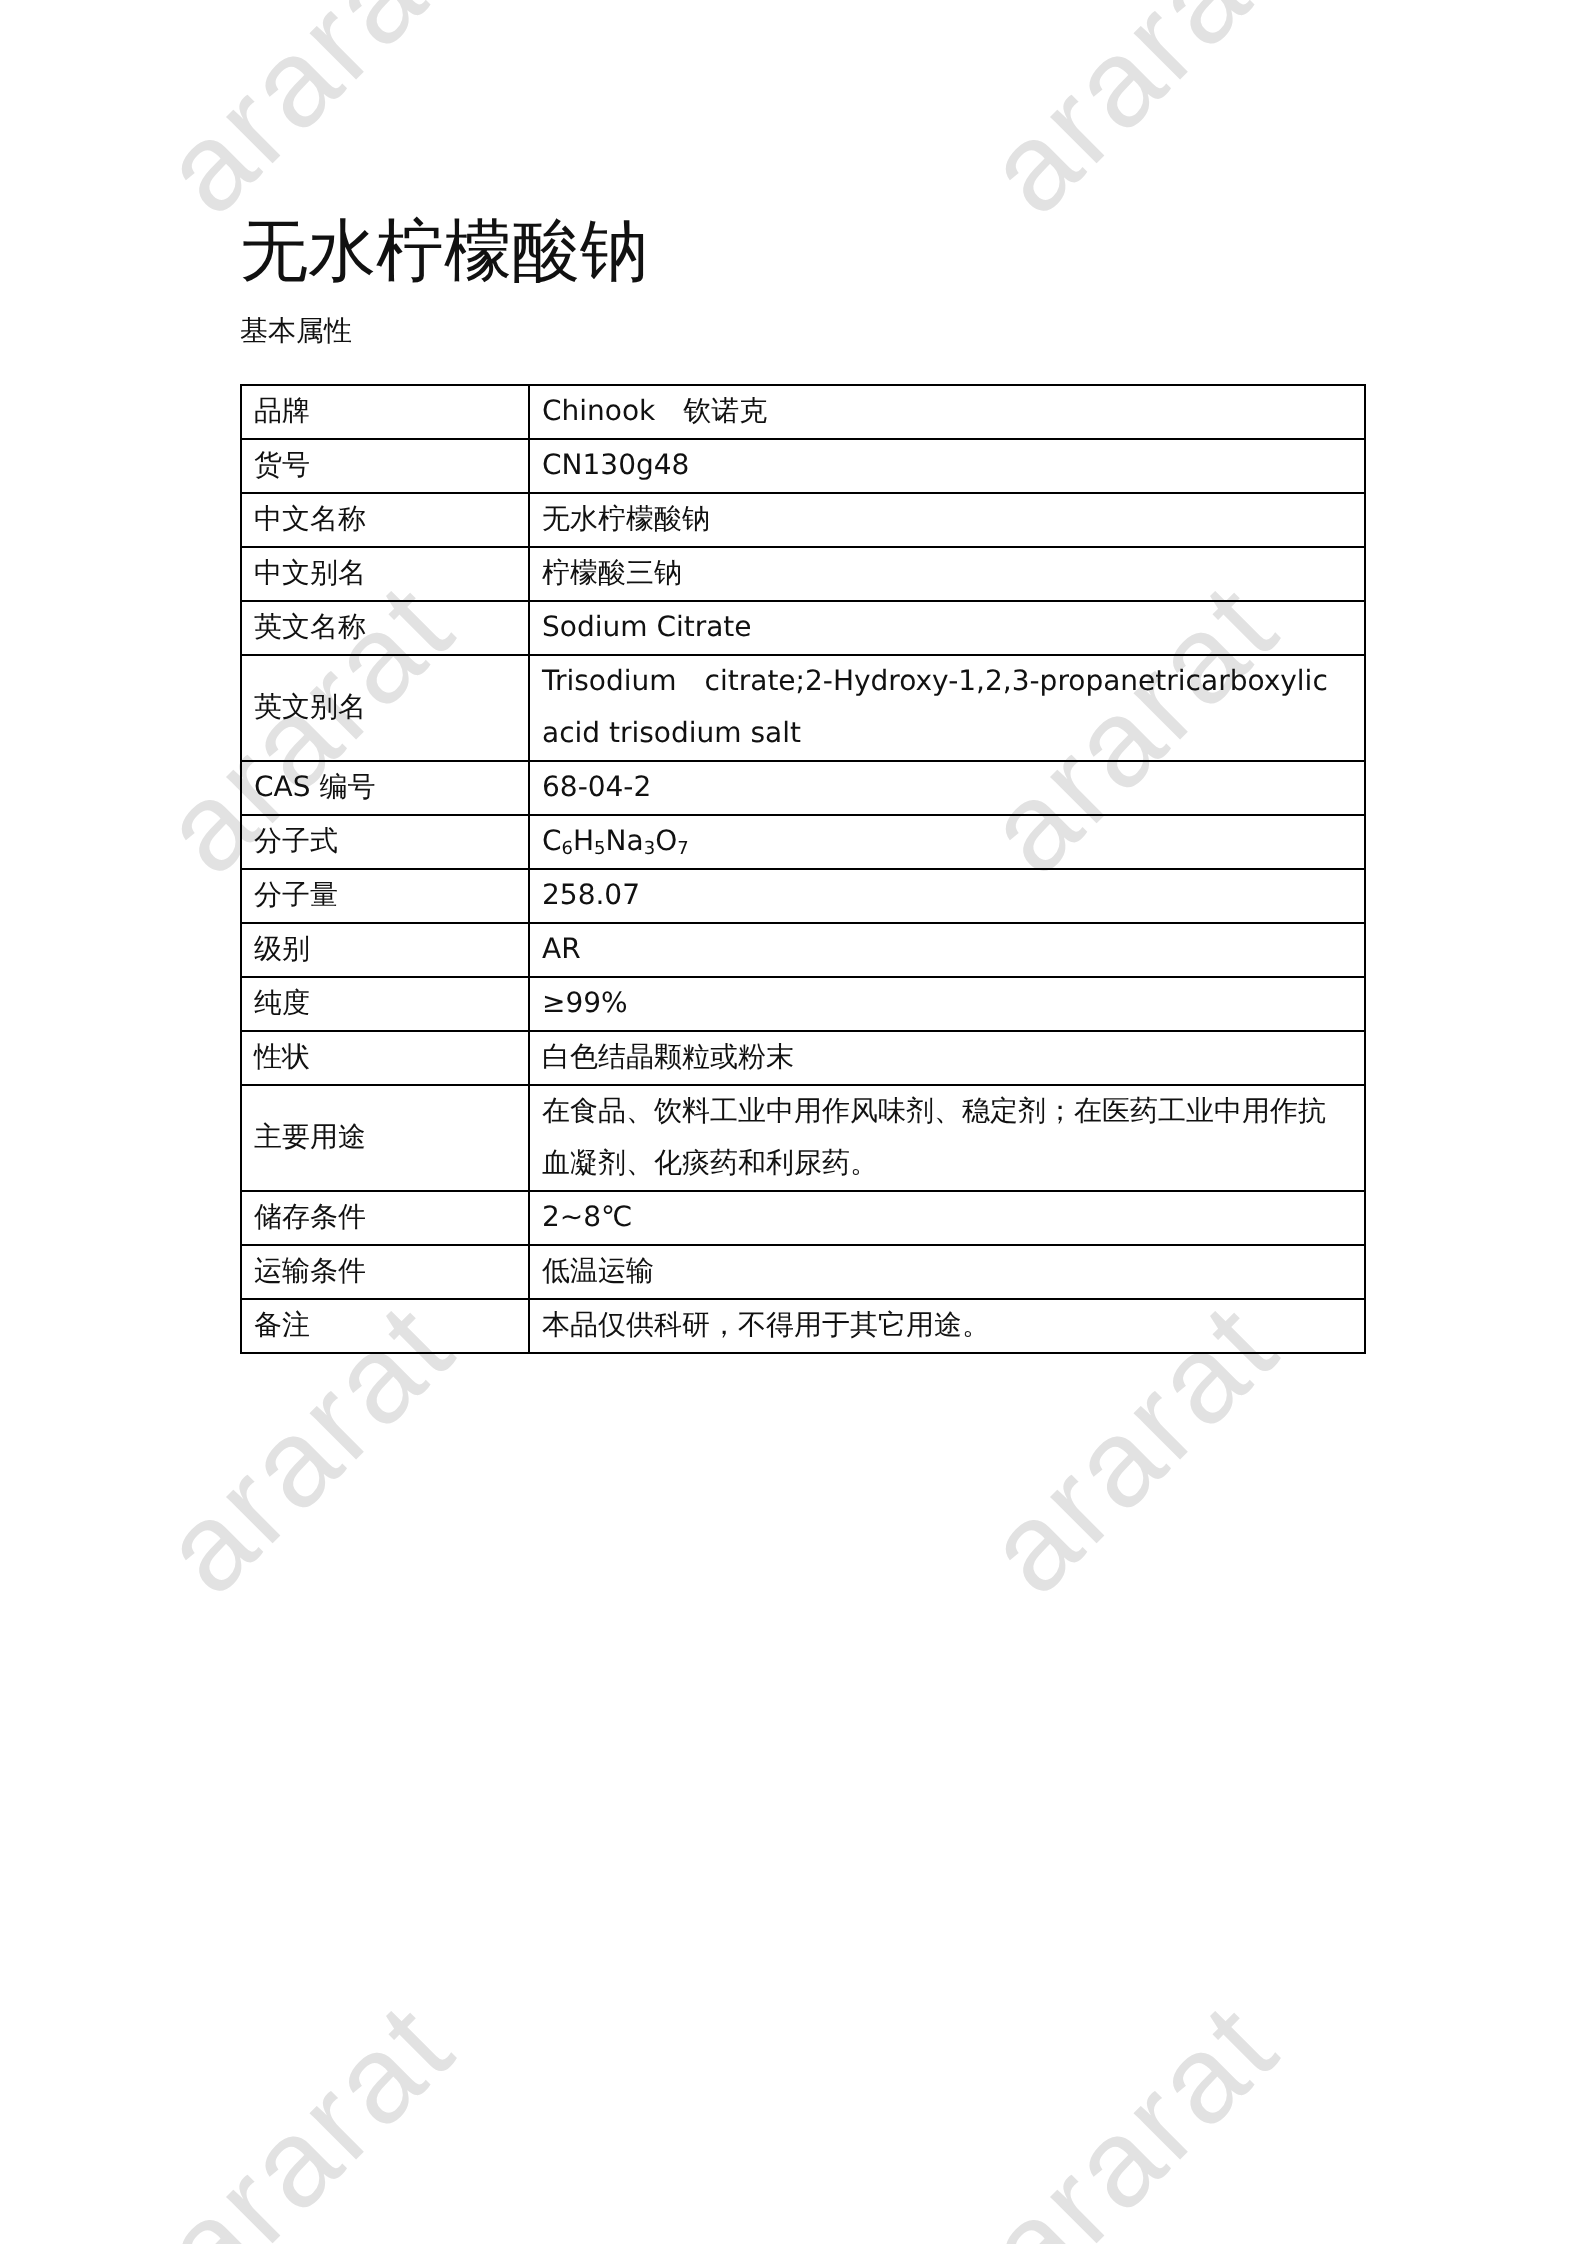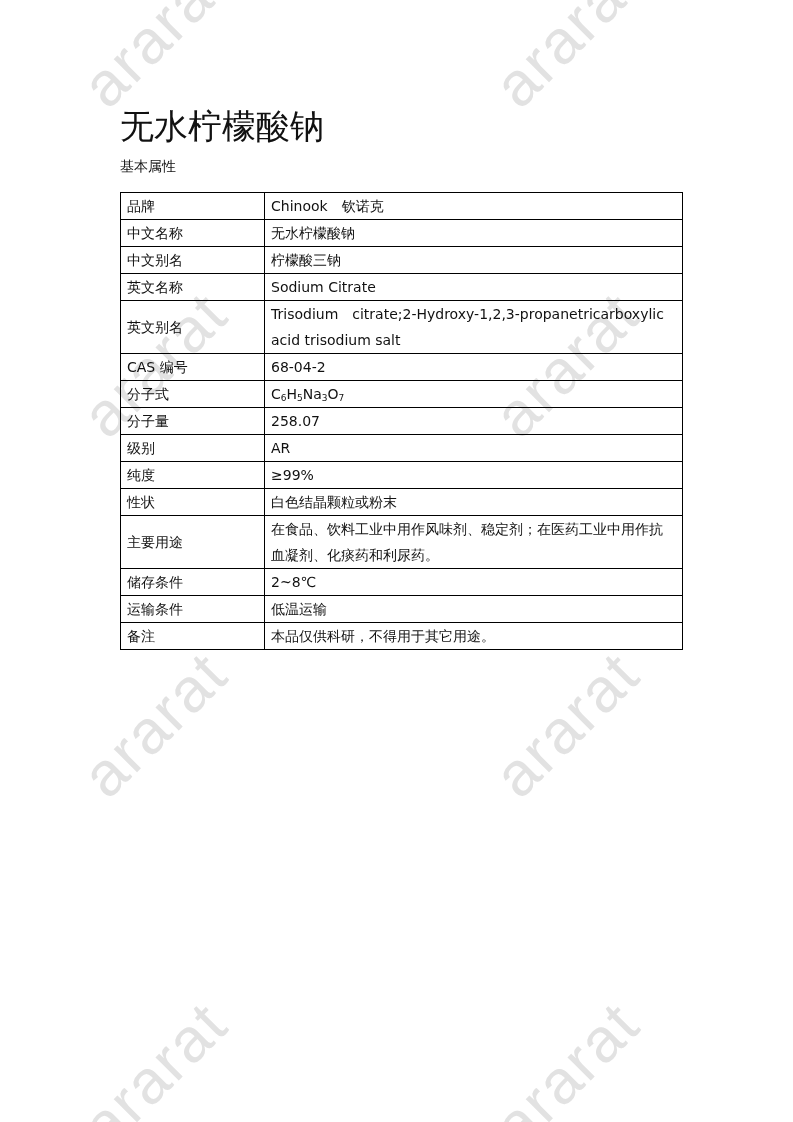--- a/index.html
+++ b/index.html
@@ -104,20 +104,24 @@
   <h1 class="doc-title">无水柠檬酸钠</h1>
   <div class="section-label">基本属性</div>
 
   <table class="props">
     <tbody>
       <tr>
         <td class="key">品牌</td>
         <td class="val">Chinook　钦诺克</td>
       </tr>
       <tr>
+        <td class="key">货号</td>
+        <td class="val">CN130g48</td>
+      </tr>
+      <tr>
         <td class="key">中文名称</td>
         <td class="val">无水柠檬酸钠</td>
       </tr>
       <tr>
         <td class="key">中文别名</td>
         <td class="val">柠檬酸三钠</td>
       </tr>
       <tr>
         <td class="key">英文名称</td>
         <td class="val">Sodium Citrate</td>

